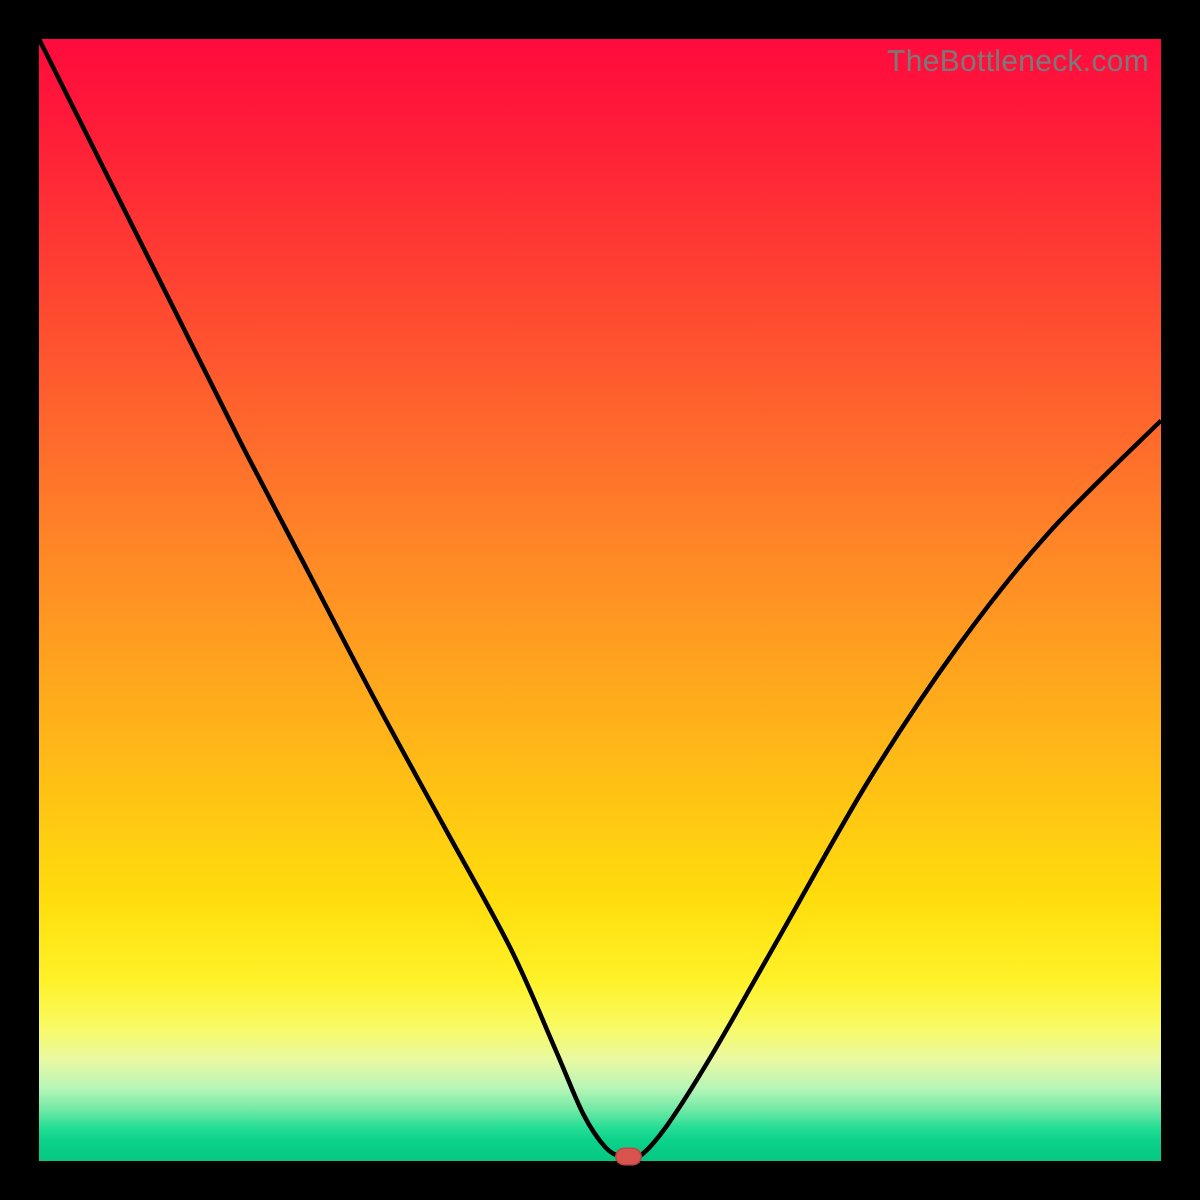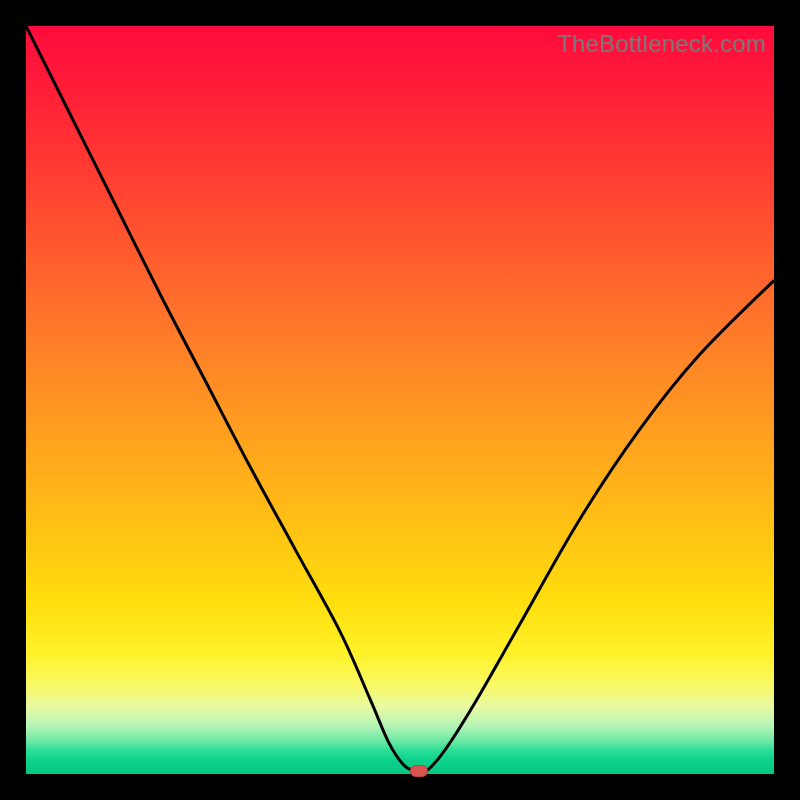--- a/index.html
+++ b/index.html
@@ -42,21 +42,21 @@
       #26dd96 97%,
       #0cd28a 98.2%,
       #05c783 100%
     );
   }
   .watermark {
     position: absolute;
     top: 4px;
     right: 8px;
     color: #7a7a7a;
-    font-size: 24px;
+    font-size: 20px;
     letter-spacing: 0.2px;
     user-select: none;
   }
   svg.curve {
     position: absolute;
     left: 0;
     top: 0;
     width: 748px;
     height: 748px;
     overflow: visible;

